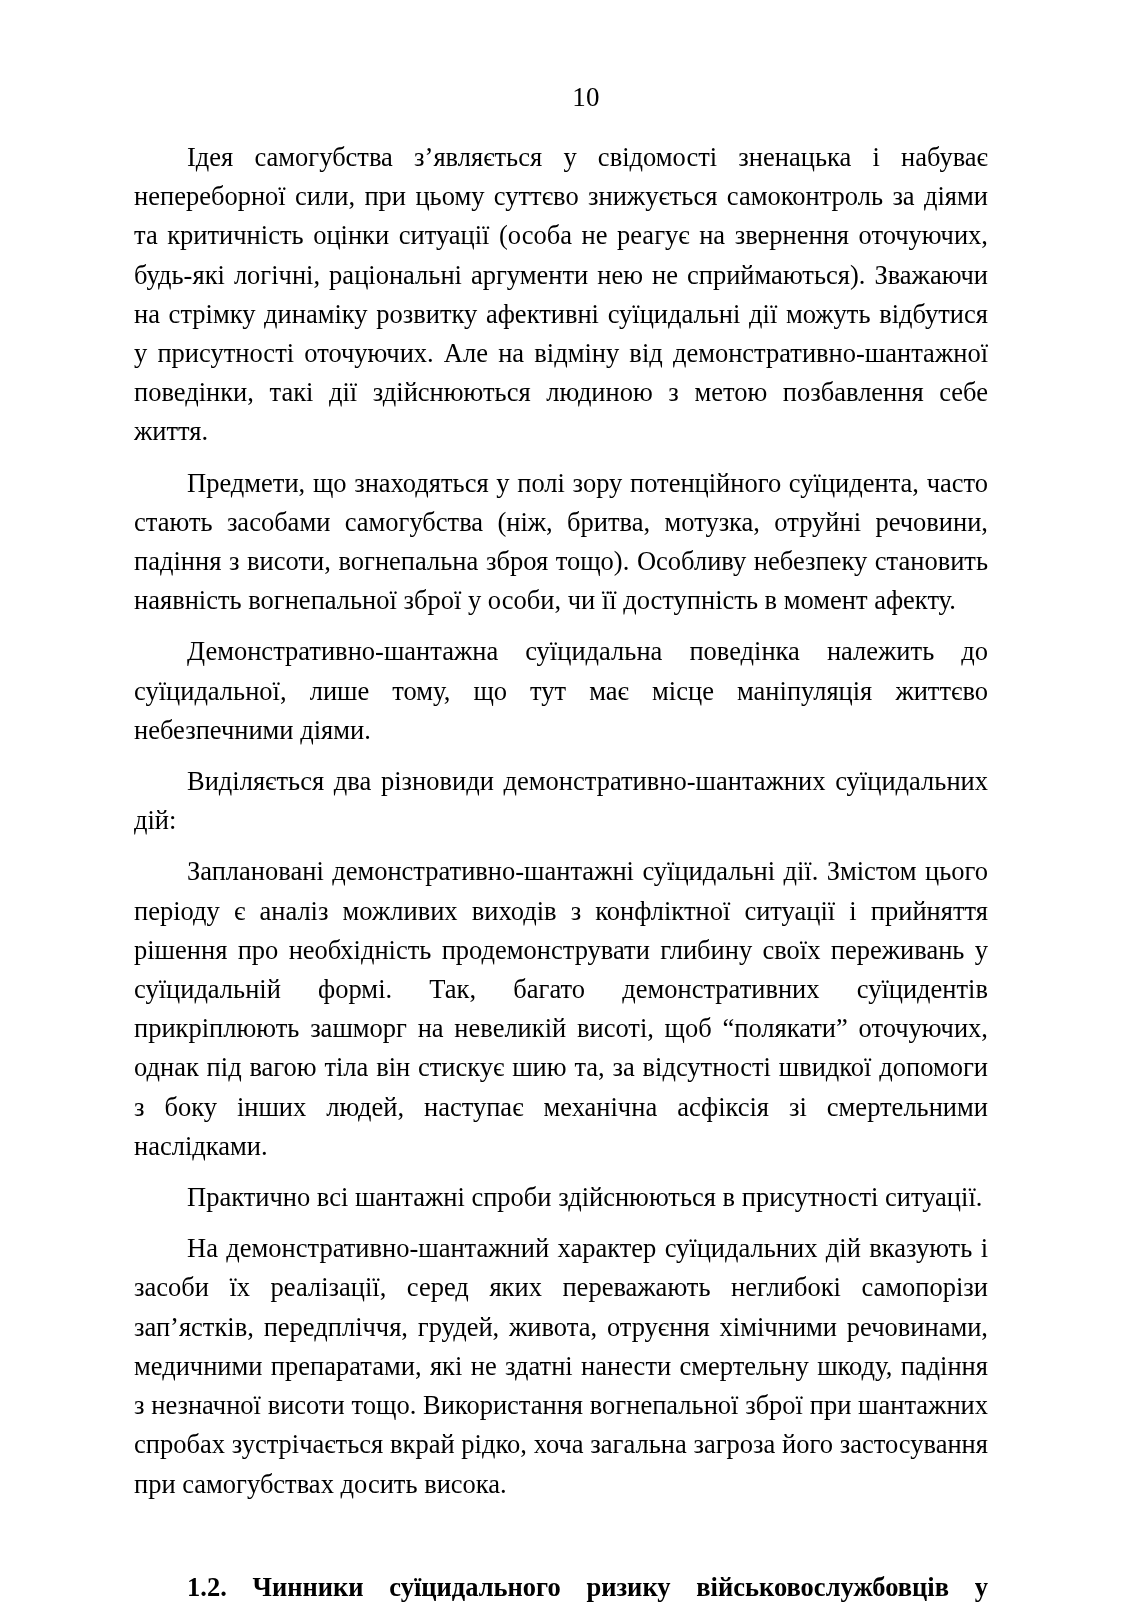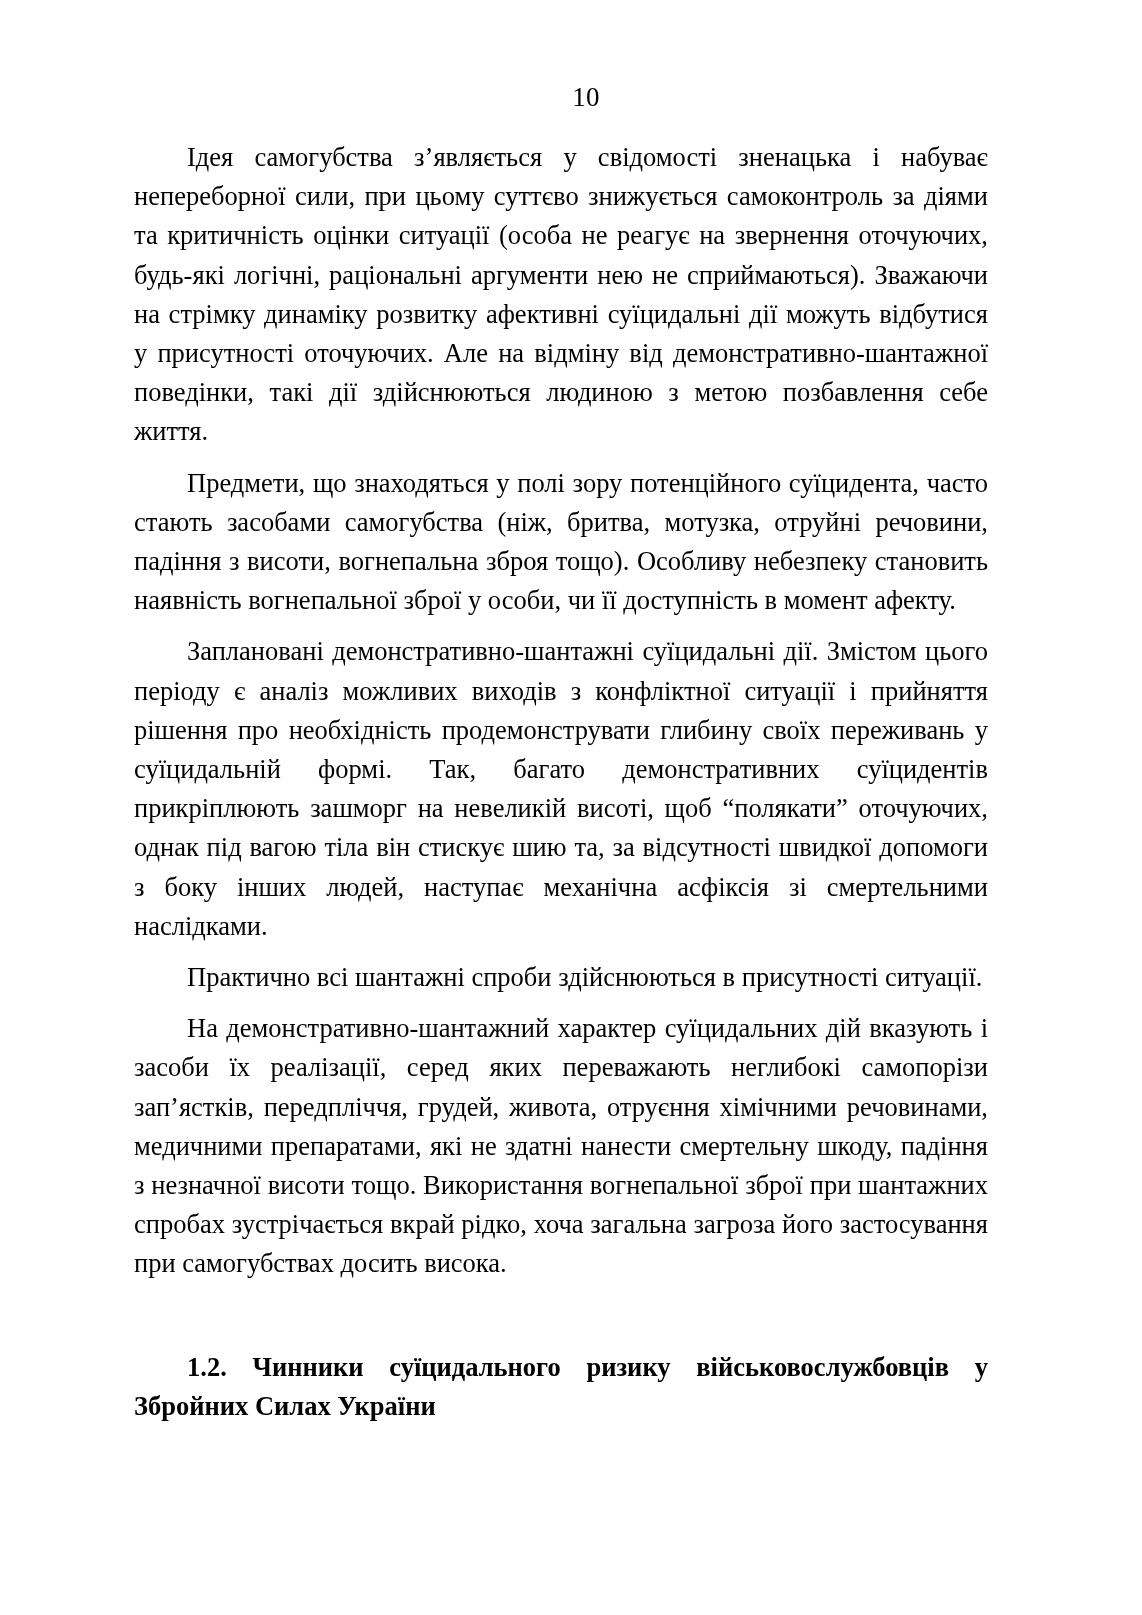--- a/index.html
+++ b/index.html
@@ -66,20 +66,22 @@
 <body>
 
 <div class="page">
 
   <div class="page-number">10</div>
 
   <div class="body-block">
 
     <p class="para">Ідея самогубства з’являється у свідомості зненацька і набуває непереборної сили, при цьому суттєво знижується самоконтроль за діями та критичність оцінки ситуації (особа не реагує на звернення оточуючих, будь-які логічні, раціональні аргументи нею не сприймаються). Зважаючи на стрімку динаміку розвитку афективні суїцидальні дії можуть відбутися у присутності оточуючих. Але на відміну від демонстративно-шантажної поведінки, такі дії здійснюються людиною з метою позбавлення себе життя.</p>
     <p class="para">Предмети, що знаходяться у полі зору потенційного суїцидента, часто стають засобами самогубства (ніж, бритва, мотузка, отруйні речовини, падіння з висоти, вогнепальна зброя тощо). Особливу небезпеку становить наявність вогнепальної зброї у особи, чи її доступність в момент афекту.</p>
+    <p class="para">Демонстративно-шантажна суїцидальна поведінка належить до суїцидальної, лише тому, що тут має місце маніпуляція життєво небезпечними діями.</p>
+    <p class="para">Виділяється два різновиди демонстративно-шантажних суїцидальних дій:</p>
     <p class="para">Заплановані демонстративно-шантажні суїцидальні дії. Змістом цього періоду є аналіз можливих виходів з конфліктної ситуації і прийняття рішення про необхідність продемонструвати глибину своїх переживань у суїцидальній формі. Так, багато демонстративних суїцидентів прикріплюють зашморг на невеликій висоті, щоб “полякати” оточуючих, однак під вагою тіла він стискує шию та, за відсутності швидкої допомоги з боку інших людей, наступає механічна асфіксія зі смертельними наслідками.</p>
     <p class="para">Практично всі шантажні спроби здійснюються в присутності ситуації.</p>
     <p class="para">На демонстративно-шантажний характер суїцидальних дій вказують і засоби їх реалізації, серед яких переважають неглибокі самопорізи зап’ястків, передпліччя, грудей, живота, отруєння хімічними речовинами, медичними препаратами, які не здатні нанести смертельну шкоду, падіння з незначної висоти тощо. Використання вогнепальної зброї при шантажних спробах зустрічається вкрай рідко, хоча загальна загроза його застосування при самогубствах досить висока.</p>
 
     <div class="spacer-before-heading"></div>
 
     <h2 class="section-heading">1.2. Чинники суїцидального ризику військовослужбовців у Збройних Силах України</h2>
 
   </div>
 </div>

